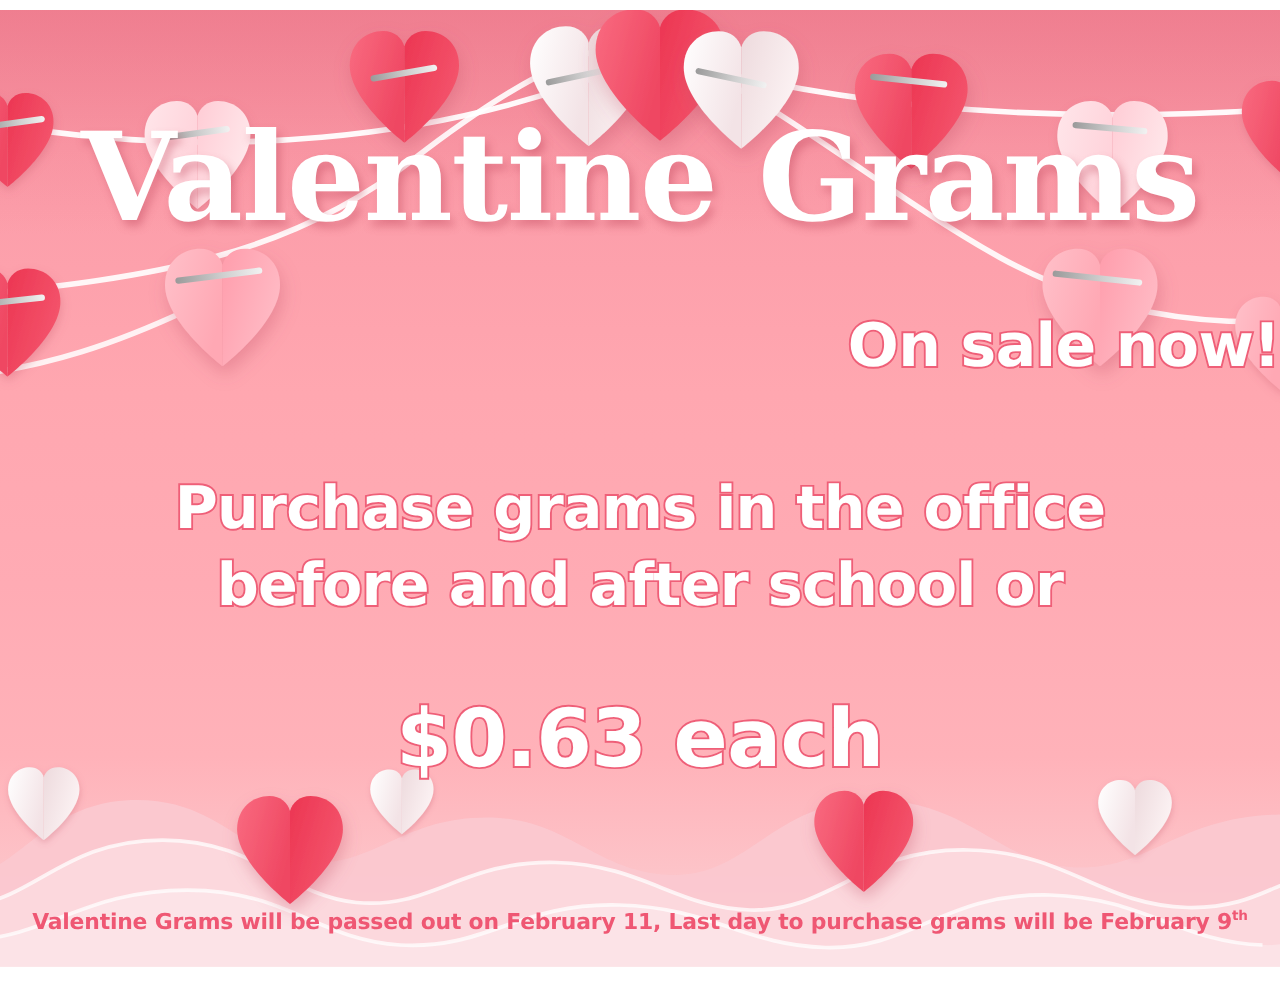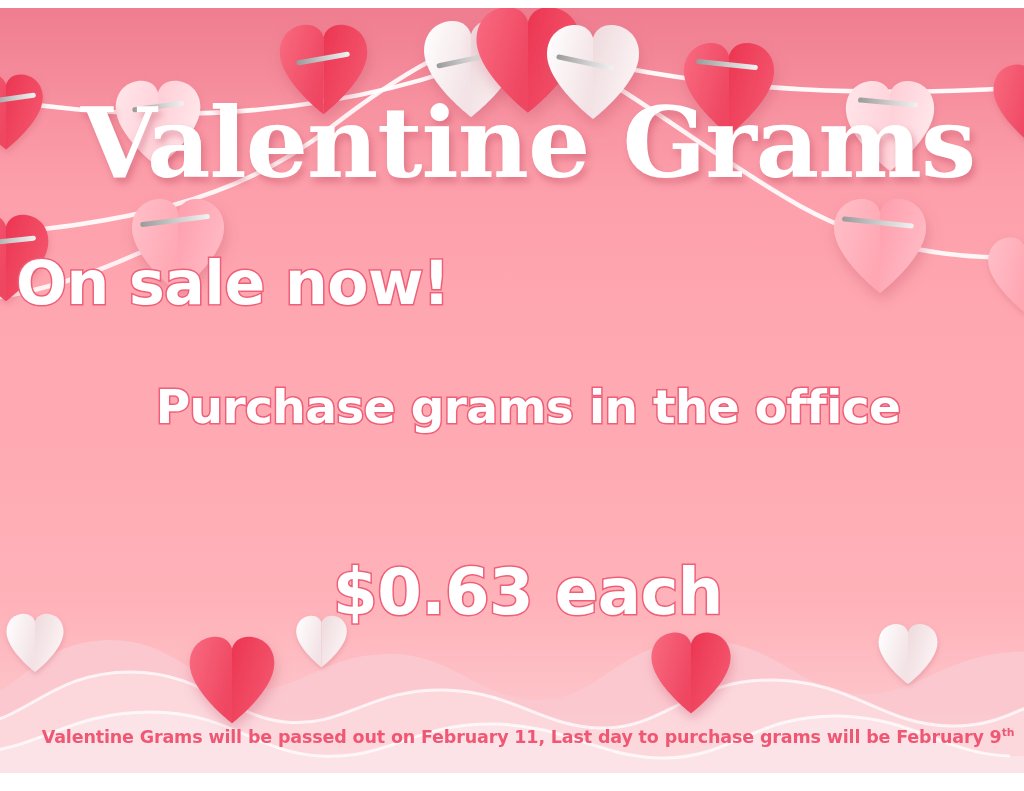--- a/index.html
+++ b/index.html
@@ -55,21 +55,21 @@
     left: 0;
     top: 0;
     width: 1024px;
     height: 791px;
     pointer-events: none;
   }
 
   
   .content {
     position: absolute;
-    left: 16px;
+    left: 0;
     top: 0;
     width: 854px;
     height: 791px;
     border-radius: 20px;
   }
 
   .title {
     position: absolute;
     top: 94px;
     left: 0;
@@ -91,22 +91,22 @@
     font-weight: 700;
     -webkit-text-stroke: 3px #ef5f78;
     paint-order: stroke fill;
   }
 
   .subtitle {
     position: absolute;
     top: 252px;
     left: 0;
     width: 1024px;
-    text-align: left;
-    font-size: 60px;
+    text-align: right;
+    font-size: 48px;
     line-height: 1.05;
     letter-spacing: -0.5px;
   }
 
   .body-copy {
     position: absolute;
     top: 348px;
     left: 0;
     width: 1024px;
     text-align: center;
@@ -375,20 +375,21 @@
   </svg>
 
   <div class="content">
 
     <div class="title">Valentine Grams</div>
 
     <div class="subtitle outline-text">On sale now!</div>
 
     <div class="body-copy outline-text">
       <span class="line">Purchase grams in the office</span>
+      <span class="line">before and after school or</span>
     </div>
 
     <div class="price outline-text">$0.63 each</div>
 
     <div class="footer">
       <span>Valentine Grams will be passed out on February 11, Last day to purchase grams will be February 9</span><sup>th</sup>
     </div>
 
   </div>
 </div>

